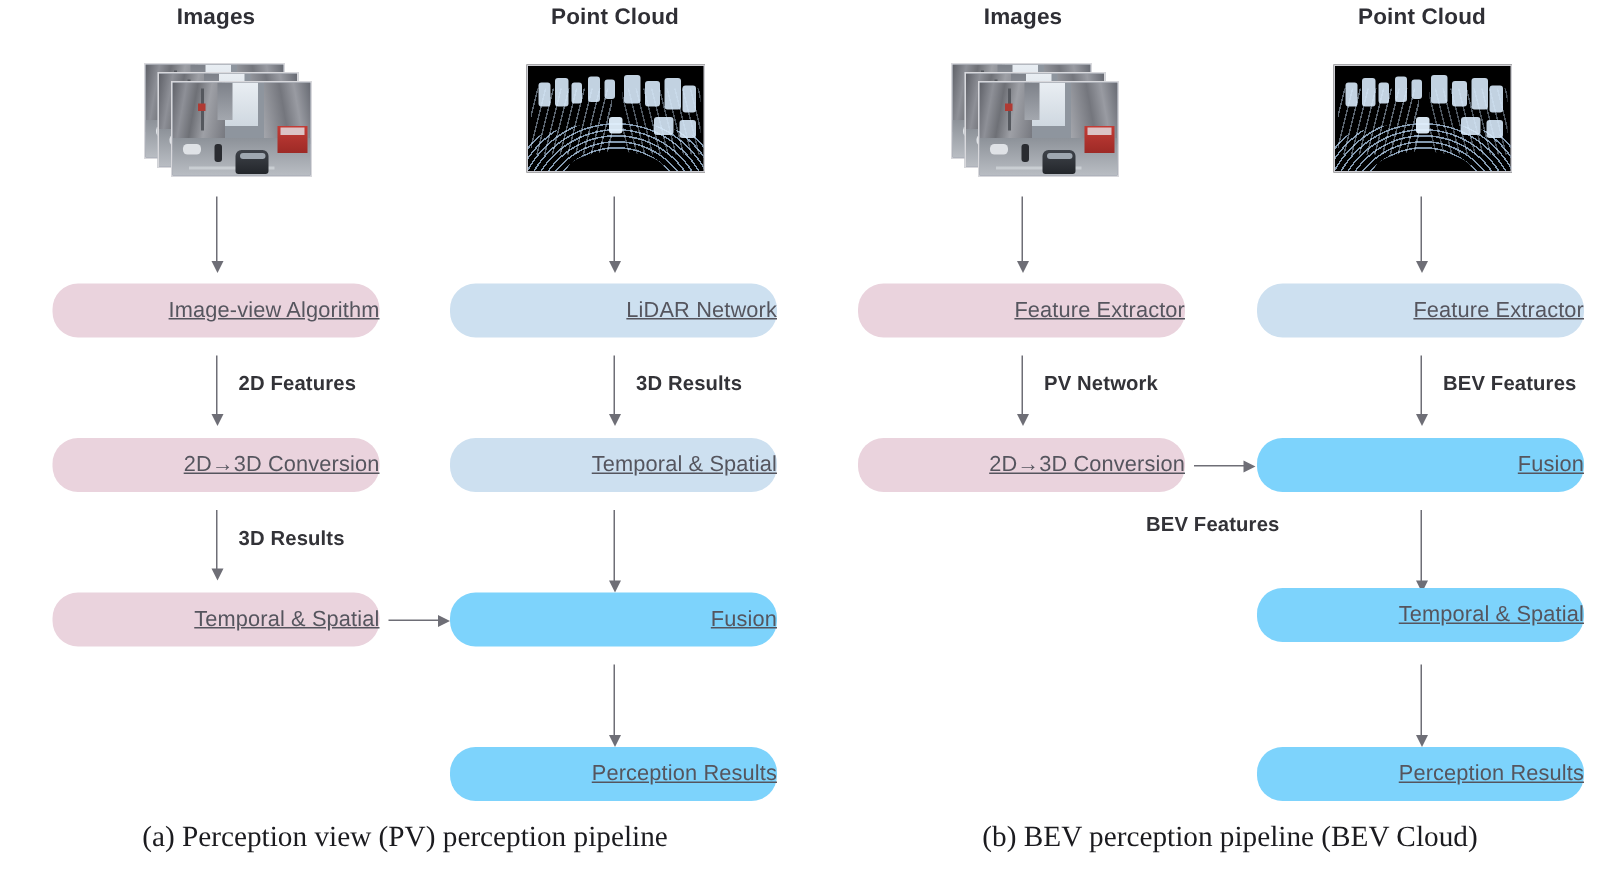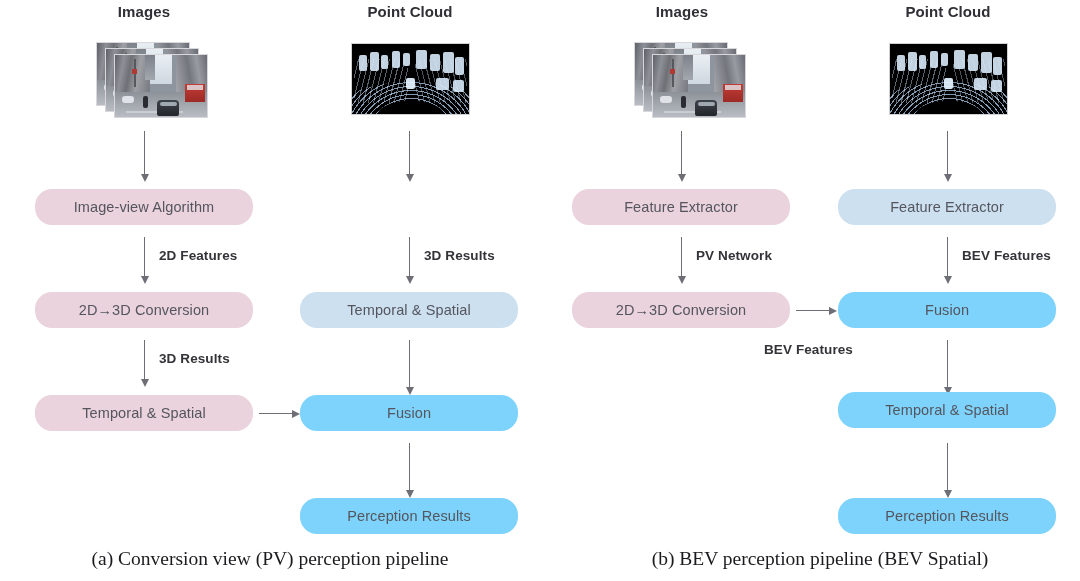--- a/index.html
+++ b/index.html
@@ -21,25 +21,26 @@
     text-align:center;
     letter-spacing:.1px;
     white-space:nowrap;
   }
 
   .node{
     position:absolute;
     border-radius:17px;
     display:flex;
     align-items:center;
-    justify-content:center;
+    justify-content:flex-end;
     font-size:14.5px;
     color:#55555e;
     letter-spacing:.1px;
     white-space:nowrap;
+    text-decoration:underline;
   }
   .node.pink{background:#ead3dd;}
   .node.blue{background:#cde0f0;}
   .node.purple{background:#7dd3fc;}
 
   
   .varrow{position:absolute;width:1px;background:#6e6e76;}
   .varrow::after{
     content:"";
     position:absolute;
@@ -282,20 +283,23 @@
     <div class="ego"></div>
     <div class="shadow"></div>
   </div>
 
   <div class="varrow" style="left:144px;top:131px;height:44px;"></div>
   <div class="varrow" style="left:409px;top:131px;height:44px;"></div>
 
   <div class="node pink" style="left:35px;top:189px;width:218px;height:36px;">
     <span>Image-view Algorithm</span>
   </div>
+  <div class="node blue" style="left:300px;top:189px;width:218px;height:36px;">
+    <span>LiDAR Network</span>
+  </div>
 
   <div class="varrow" style="left:144px;top:237px;height:40px;"></div>
   <div class="edge-label" style="left:159px;top:248px;">2D Features</div>
 
   <div class="varrow" style="left:409px;top:237px;height:40px;"></div>
   <div class="edge-label" style="left:424px;top:248px;">3D Results</div>
 
   <div class="node pink" style="left:35px;top:292px;width:218px;height:36px;">
     <span>2D→3D Conversion</span>
   </div>
@@ -315,21 +319,21 @@
   <div class="node purple" style="left:300px;top:395px;width:218px;height:36px;">
     <span>Fusion</span>
   </div>
 
   <div class="varrow" style="left:409px;top:443px;height:48px;"></div>
 
   <div class="node purple" style="left:300px;top:498px;width:218px;height:36px;">
     <span>Perception Results</span>
   </div>
 
-  <div class="caption" style="left:20px;top:548px;width:500px;">(a) Conversion view (PV) perception pipeline</div>
+  <div class="caption" style="left:20px;top:548px;width:500px;">(a) Perception view (PV) perception pipeline</div>
 
   <div class="col-title" style="left:622px;top:3px;width:120px;">Images</div>
   <div class="col-title" style="left:886px;top:3px;width:124px;">Point Cloud</div>
 
   <div class="img-stack" style="left:634px;top:42px;width:112px;height:76px;">
     <div class="sheet s1">
       <div class="street">
         <div class="sky"></div>
           <div class="bldgL"></div>
           <div class="bldgM"></div>
@@ -436,15 +440,15 @@
   <div class="node purple" style="left:838px;top:392px;width:218px;height:36px;">
     <span>Temporal &amp; Spatial</span>
   </div>
 
   <div class="varrow" style="left:947px;top:443px;height:48px;"></div>
 
   <div class="node purple" style="left:838px;top:498px;width:218px;height:36px;">
     <span>Perception Results</span>
   </div>
 
-  <div class="caption" style="left:570px;top:548px;width:500px;">(b) BEV perception pipeline (BEV Spatial)</div>
+  <div class="caption" style="left:570px;top:548px;width:500px;">(b) BEV perception pipeline (BEV Cloud)</div>
 
 </div>
 
 </body></html>

